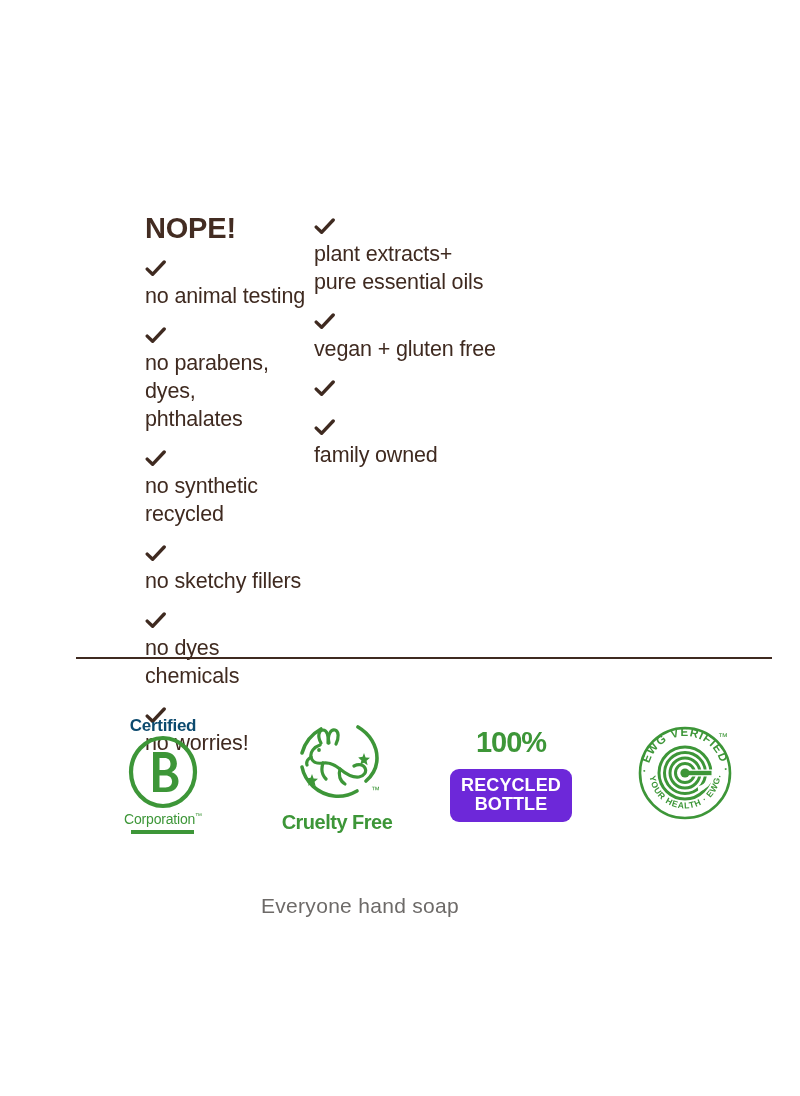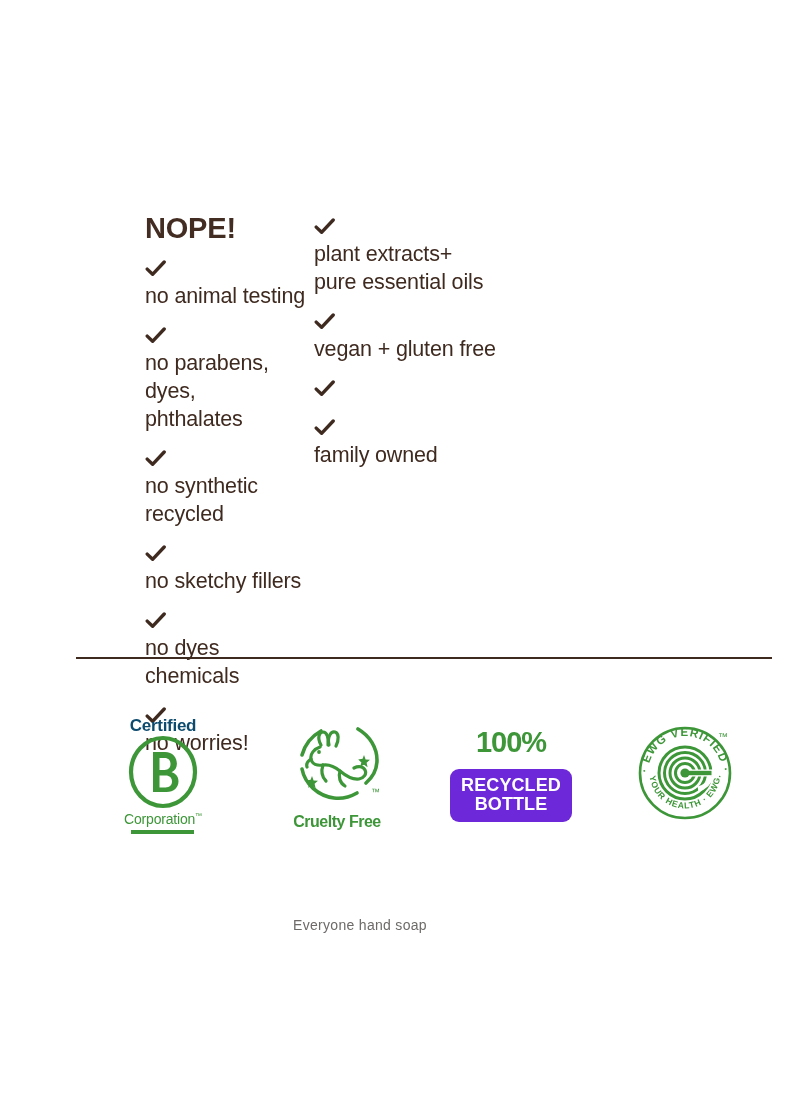--- a/index.html
+++ b/index.html
@@ -143,21 +143,21 @@
   }
   .bcorp-rule {
     width: 63px;
     height: 4px;
     background: #3d9638;
     margin-top: 4px;
   }
 
   
   .bunny-label {
-    font-size: 16px;
+    font-size: 20px;
     font-weight: bold;
     color: #3d9638;
     letter-spacing: -0.5px;
     margin-top: 4px;
   }
 
   
   .recycled-top {
     font-size: 29px;
     font-weight: bold;
@@ -177,24 +177,24 @@
     color: #ffffff;
     font-size: 18px;
     font-weight: bold;
     letter-spacing: 0.1px;
   }
 
   
   .caption {
     position: absolute;
     left: 0;
-    top: 917px;
+    top: 894px;
     width: 720px;
     text-align: center;
-    font-size: 14px;
+    font-size: 21px;
     color: #6d6a68;
     font-family: "Liberation Sans", sans-serif;
     letter-spacing: 0.3px;
   }
 </style>
 </head>
 <body>
 
 <div class="page">
 

